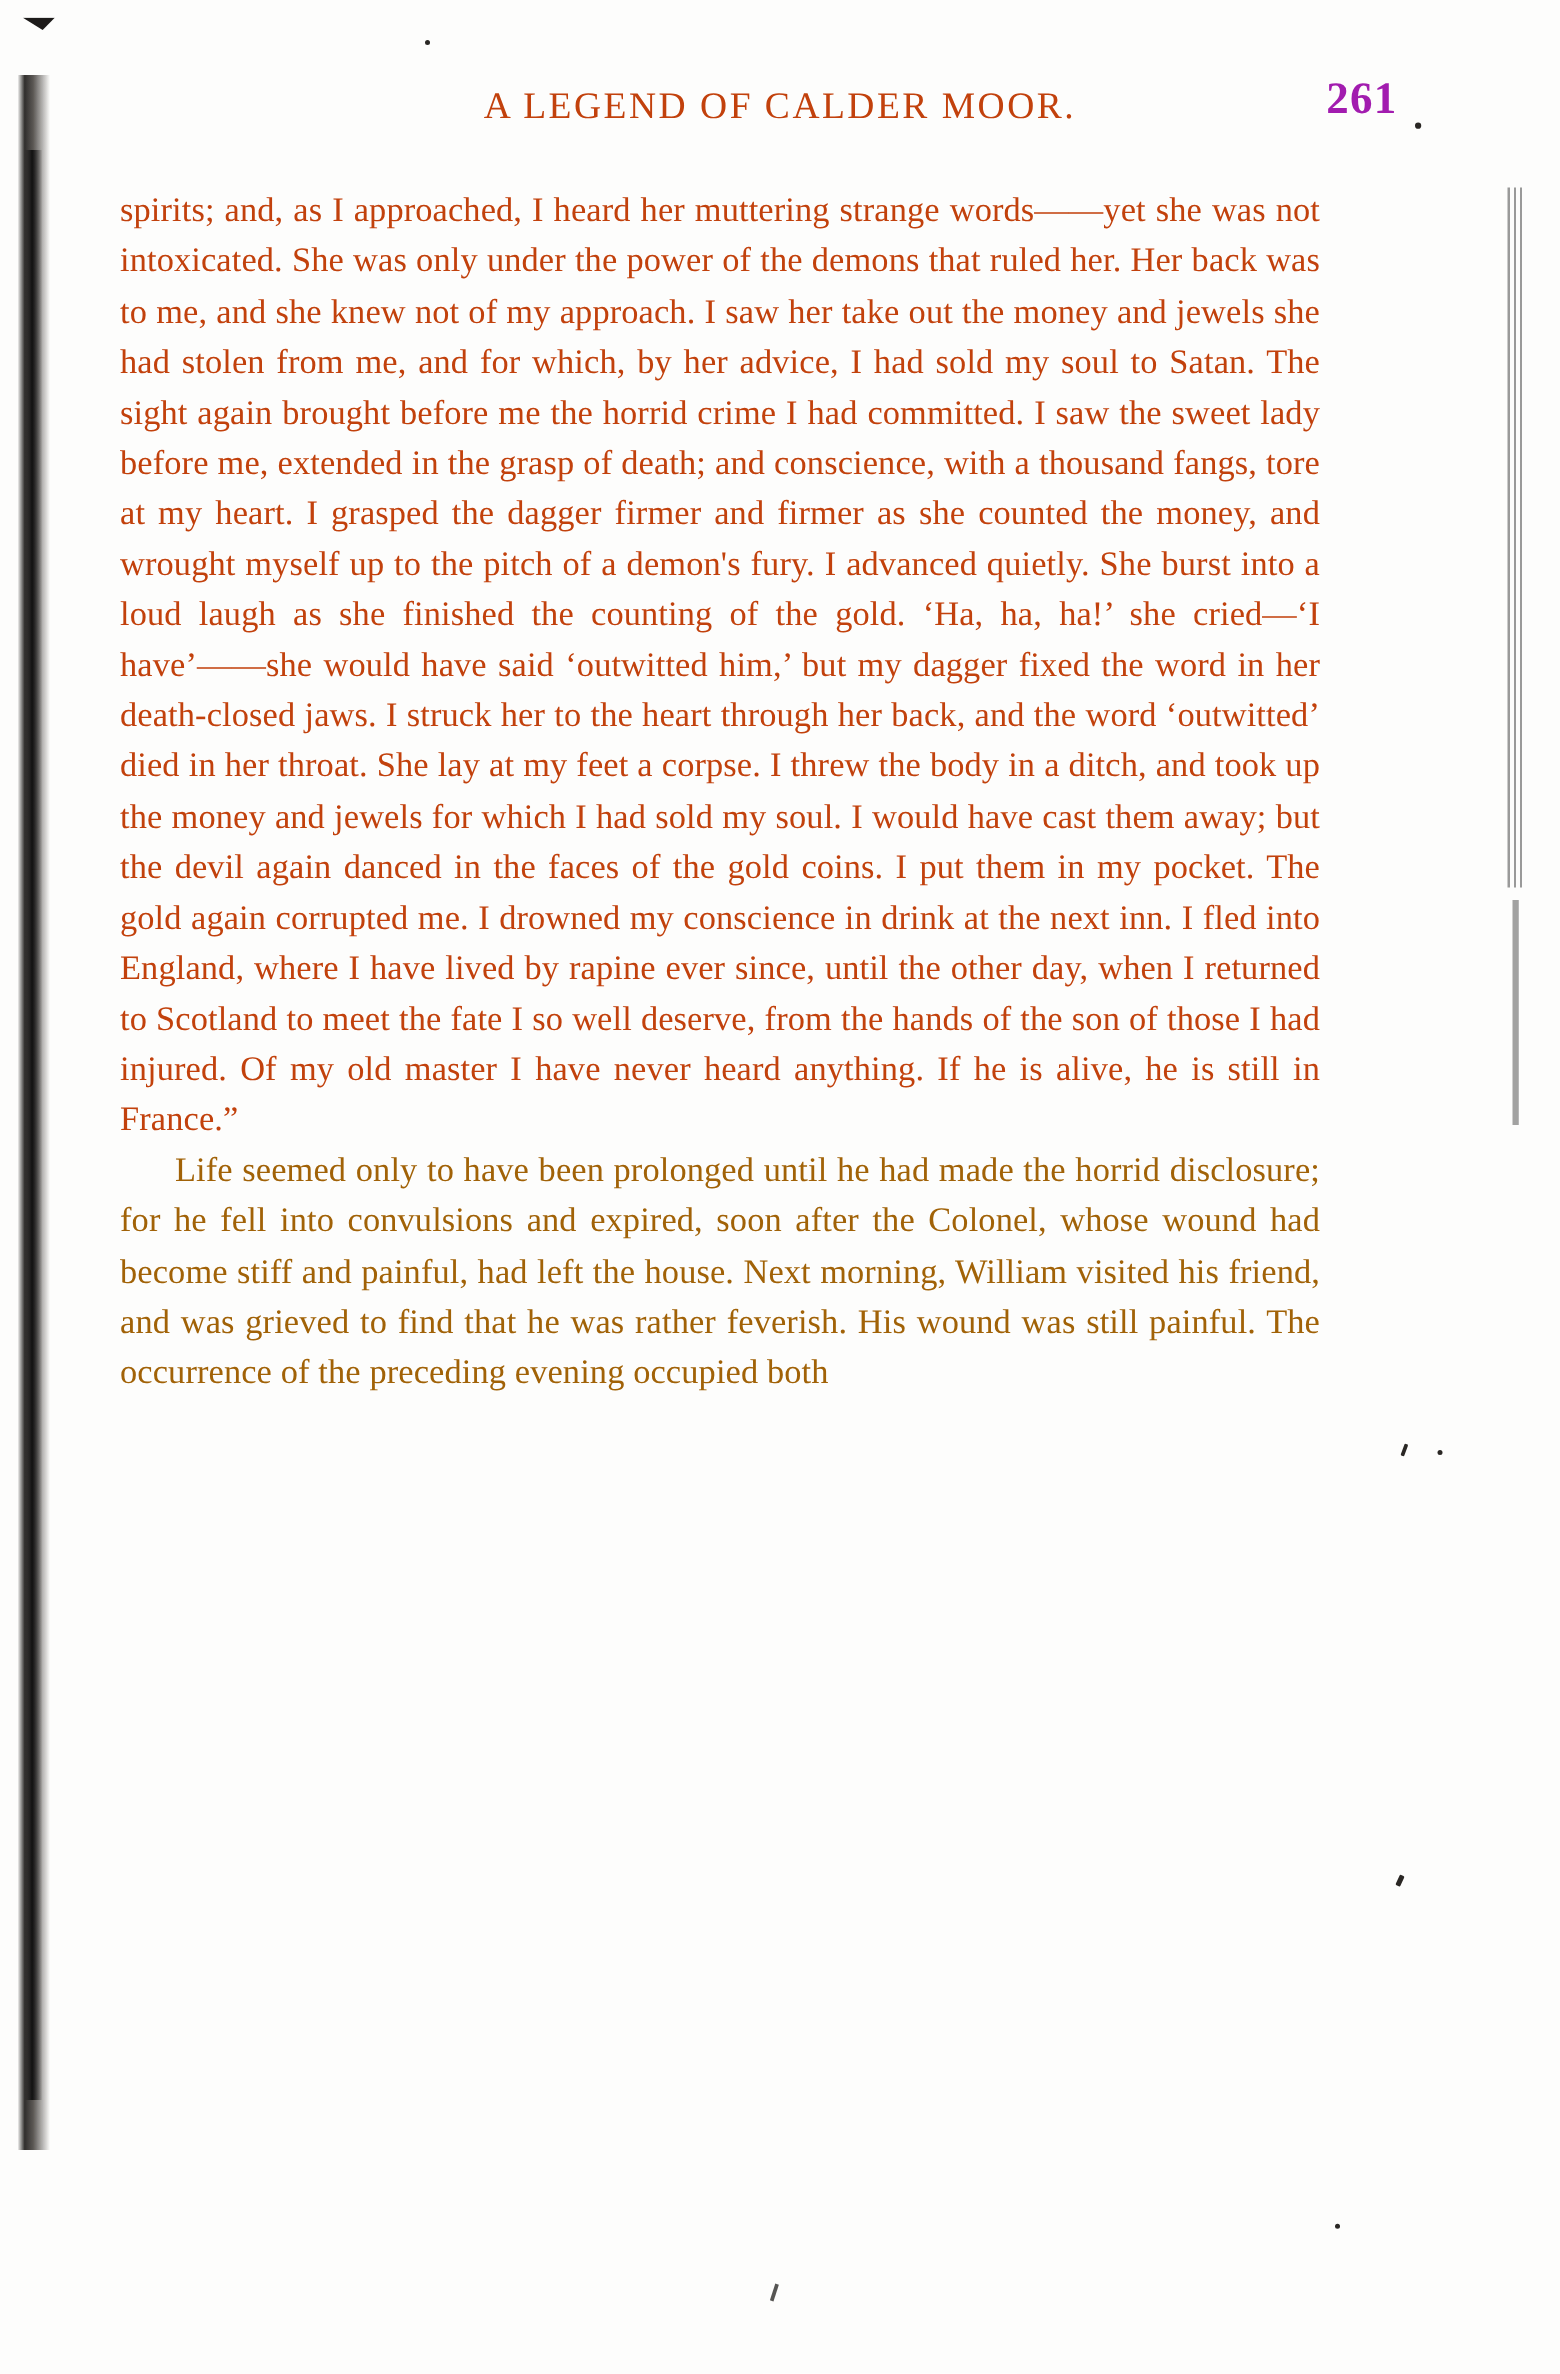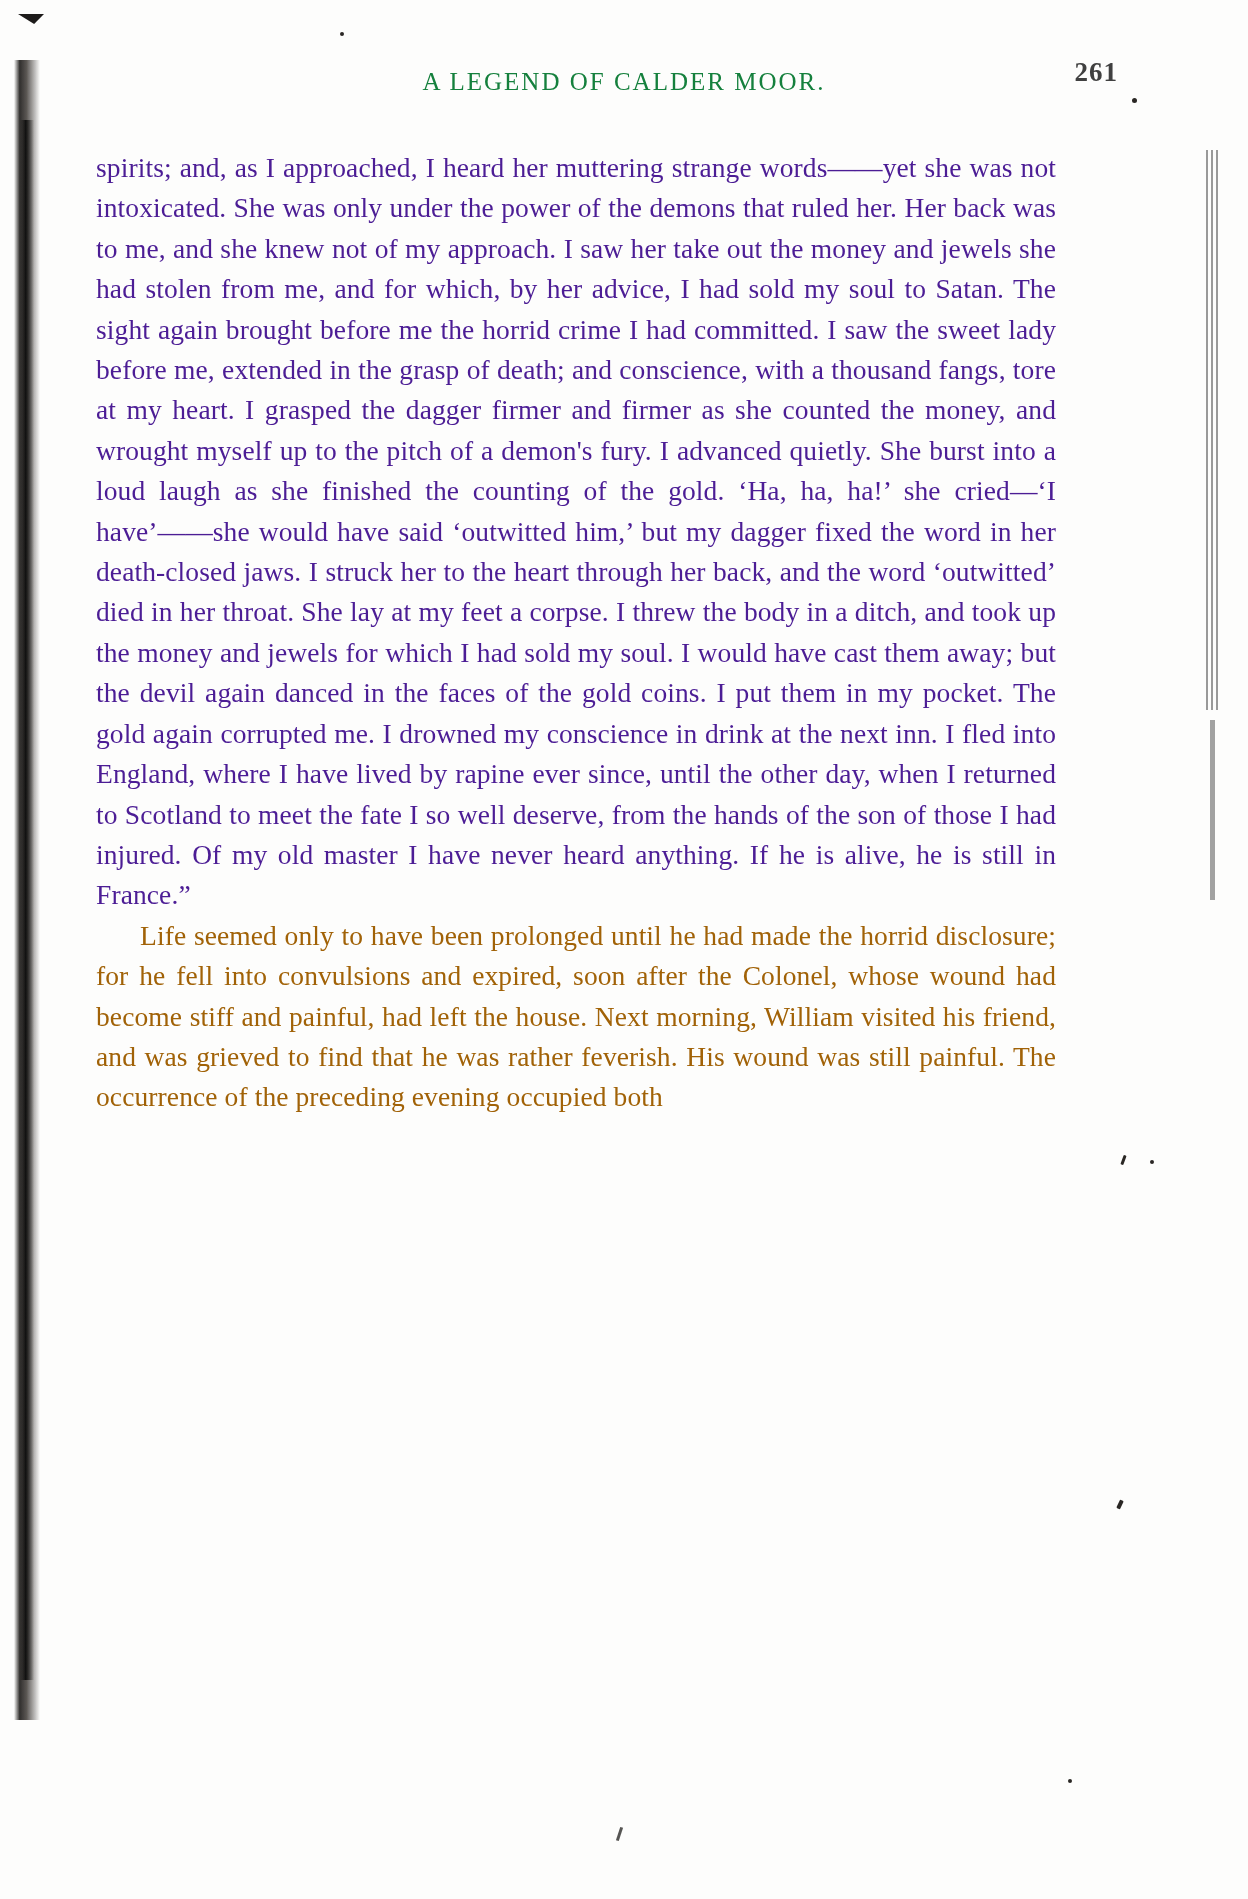--- a/index.html
+++ b/index.html
@@ -88,32 +88,32 @@
     left: 0;
     right: 0;
     top: 68px;
     display: flex;
     align-items: baseline;
     justify-content: center;
   }
   .running-head {
     font-variant: small-caps;
     letter-spacing: 2.0px;
-    font-size: 25px;
-    color: #15803d;
+    font-size: 30px;
+    color: #c2410c;
     white-space: nowrap;
   }
   .folio {
     position: absolute;
     right: 130px;
     top: 57px;
-    font-size: 27px;
+    font-size: 36px;
     font-weight: bold;
     letter-spacing: 1px;
-    color: #404040;
+    color: #a21caf;
   }
 
   
   .text-block {
     position: absolute;
     left: 96px;
     top: 148px;
     width: 960px;
   }
   p {
@@ -126,21 +126,21 @@
     letter-spacing: 0.1px;
   }
   p.indent {
     text-indent: 44px;
   }
   p + p {
     margin-top: 0;
   }
 
   
-  .text-block p:nth-child(1) { color: #4c1d95; }
+  .text-block p:nth-child(1) { color: #c2410c; }
   .text-block p:nth-child(2) { color: #a16207; }
 
   .bottom-dot {
     position: absolute;
     left: 618px;
     bottom: 58px;
     width: 3px;
     height: 14px;
     background: #2c2a28;
     transform: rotate(18deg);

